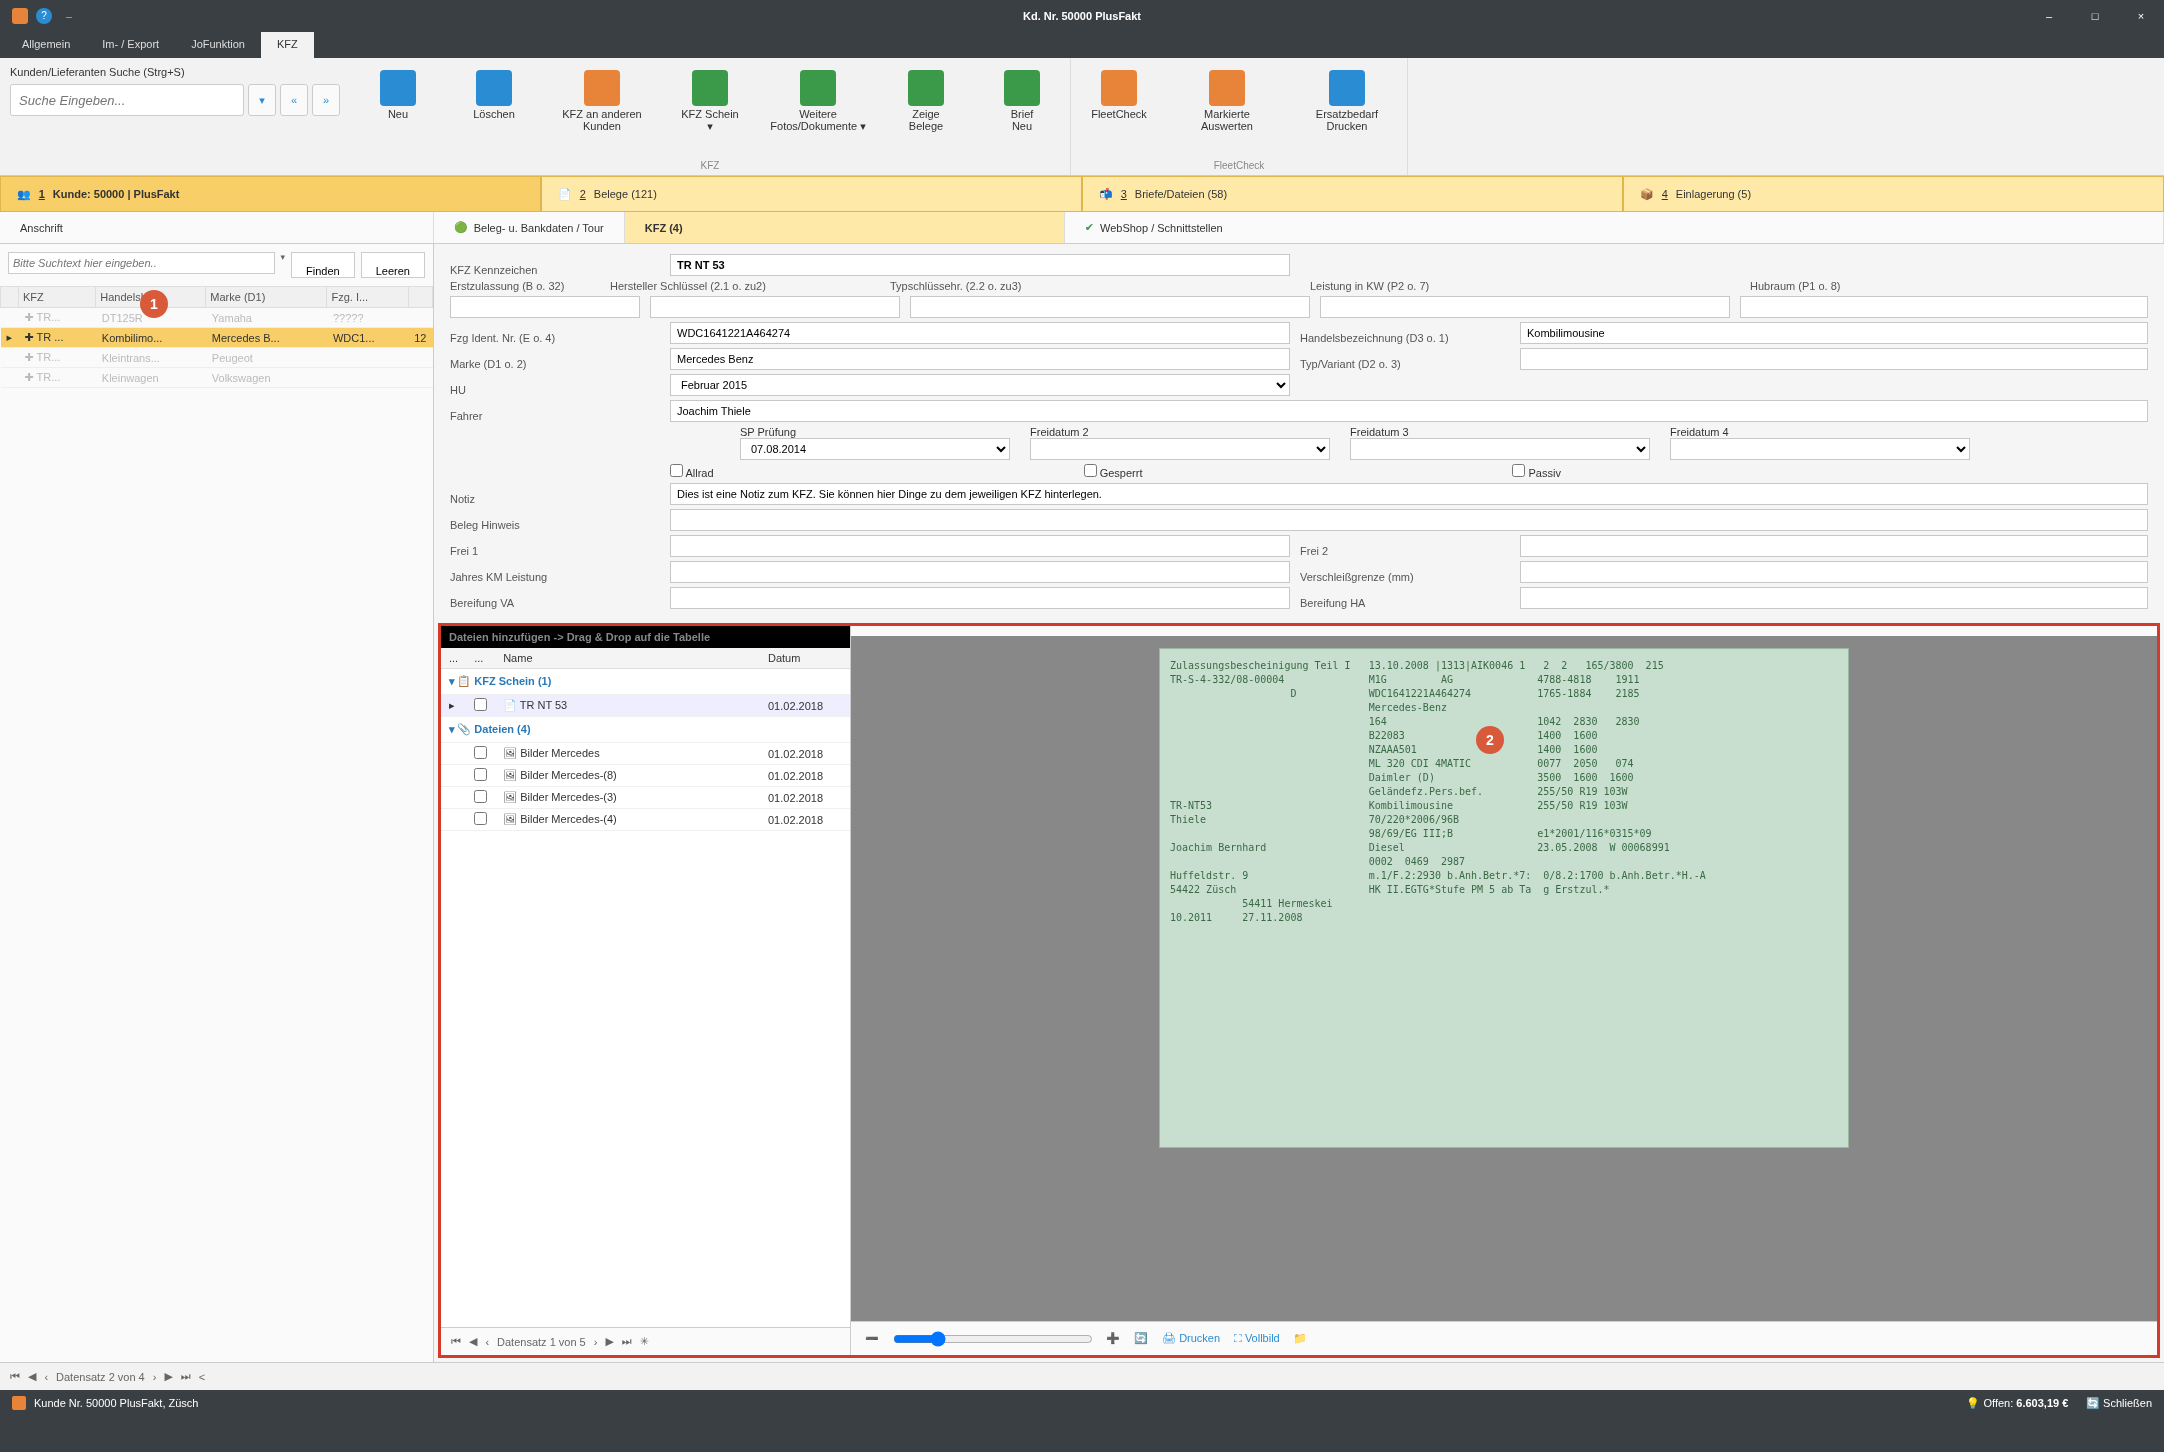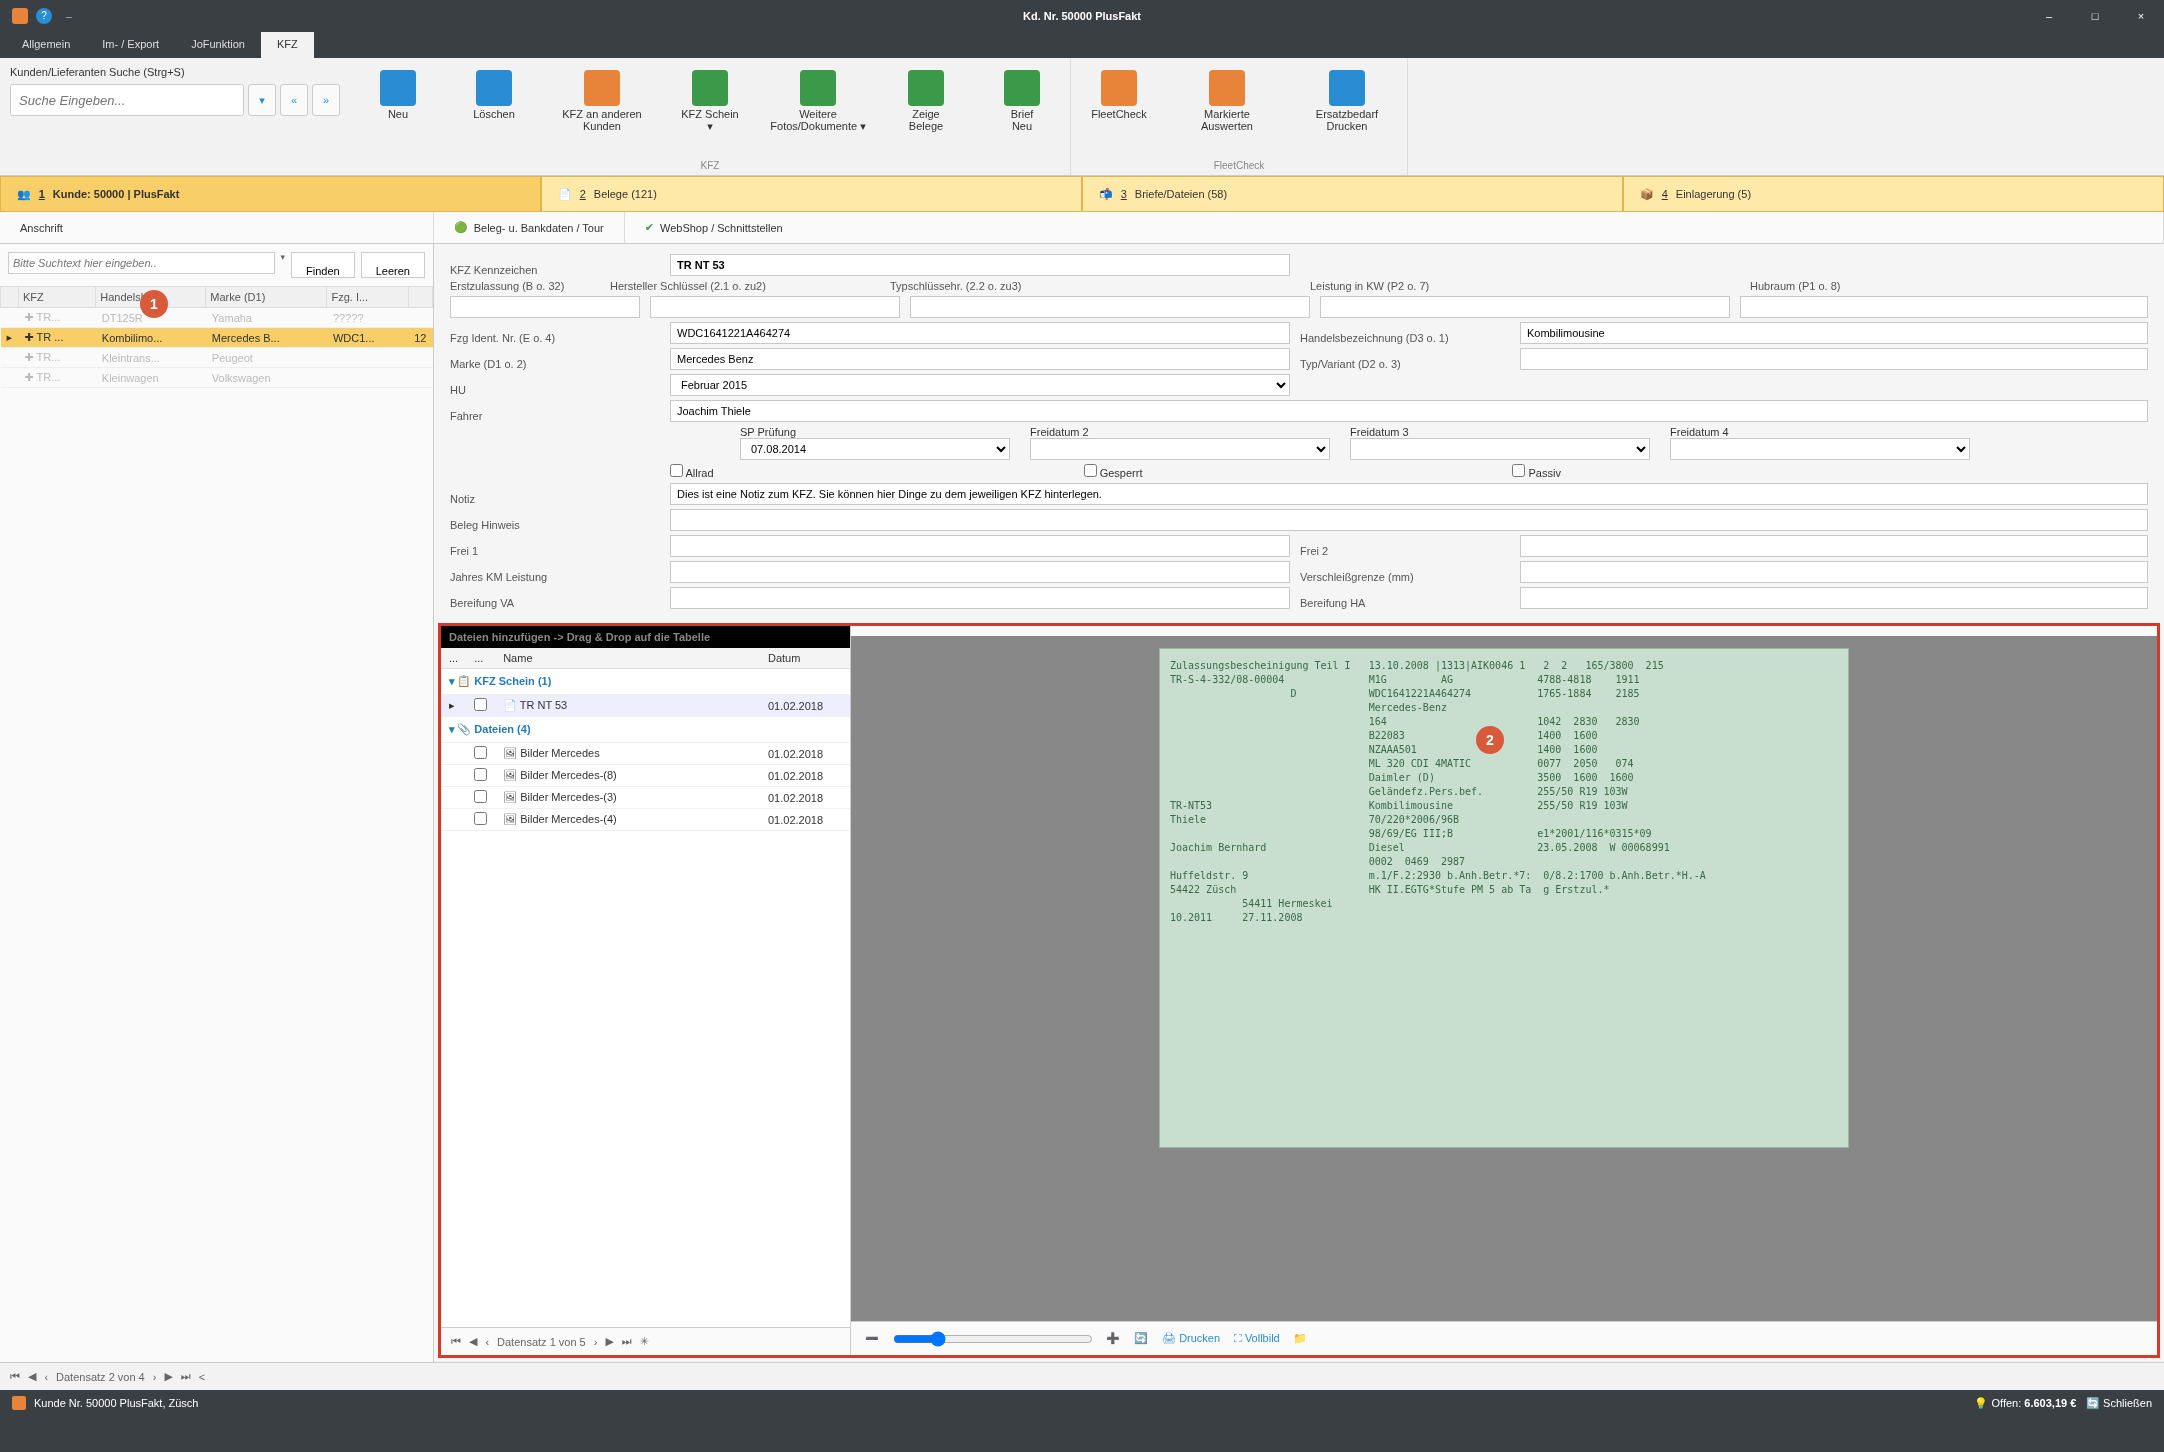--- a/index.html
+++ b/index.html
@@ -58,21 +58,21 @@
 .file-list th{background:#f4f4f4;border-bottom:1px solid #ddd;padding:4px 8px;text-align:left;font-weight:normal}
 .file-list td{padding:3px 8px;border-bottom:1px solid #f0f0f0}
 .file-list .grp{color:#2a7ab8;font-weight:bold;padding:6px 8px}
 .preview{flex:1;background:#888;position:relative;display:flex;flex-direction:column}
 .preview .img-area{flex:1;display:flex;align-items:flex-start;justify-content:center;padding-top:12px}
 .doc-img{width:690px;height:500px;background:#c8dfd0;border:1px solid #9ab89f;padding:10px;font-family:monospace;font-size:10px;color:#4a7a55;line-height:14px;position:relative}
 .preview .toolbar{height:34px;background:#fafafa;display:flex;align-items:center;gap:14px;padding:0 14px;border-top:1px solid #ccc}
 .badge{width:28px;height:28px;border-radius:50%;background:#d85a3a;color:#fff;text-align:center;line-height:28px;font-weight:bold;position:absolute;font-size:14px}
 .nav-footer{height:28px;background:#fafafa;border-top:1px solid #ccc;display:flex;align-items:center;padding:0 10px;gap:8px;color:#666}
 .statusbar{height:26px;background:#3a3f44;color:#fff;display:flex;align-items:center;padding:0 12px}
-.statusbar .right{margin-left:auto;display:flex;gap:10px;align-items:flex-start}
+.statusbar .right{margin-left:auto;display:flex;gap:18px;align-items:flex-start}
 .ico-sq{display:inline-block;width:14px;height:14px;vertical-align:middle}
 .caret{font-size:9px;color:#666}
 </style>
 </head>
 <body>
 
 <div class="titlebar">
   <div class="left-icons">
     <div class="app-ico"></div>
     <div class="help-ico">?</div>
@@ -185,20 +185,23 @@
     </div>
 </div>
 
 <div class="sub-tabs">
   <div class="sbt" style="width:434px">
       <span>Anschrift</span>
     </div>
   <div class="sbt">
       <span>🟢</span>
       <span>Beleg- u. Bankdaten / Tour</span>
+    </div>
+  <div class="sbt active" style="width:440px">
+      <span>KFZ (4)</span>
     </div>
   <div class="sbt flex">
       <span style="color:#3a9a4a">✔</span>
       <span>WebShop / Schnittstellen</span>
     </div>
 </div>
 
 <div class="content">
   <div class="left-col">
     <div class="filter-row">

